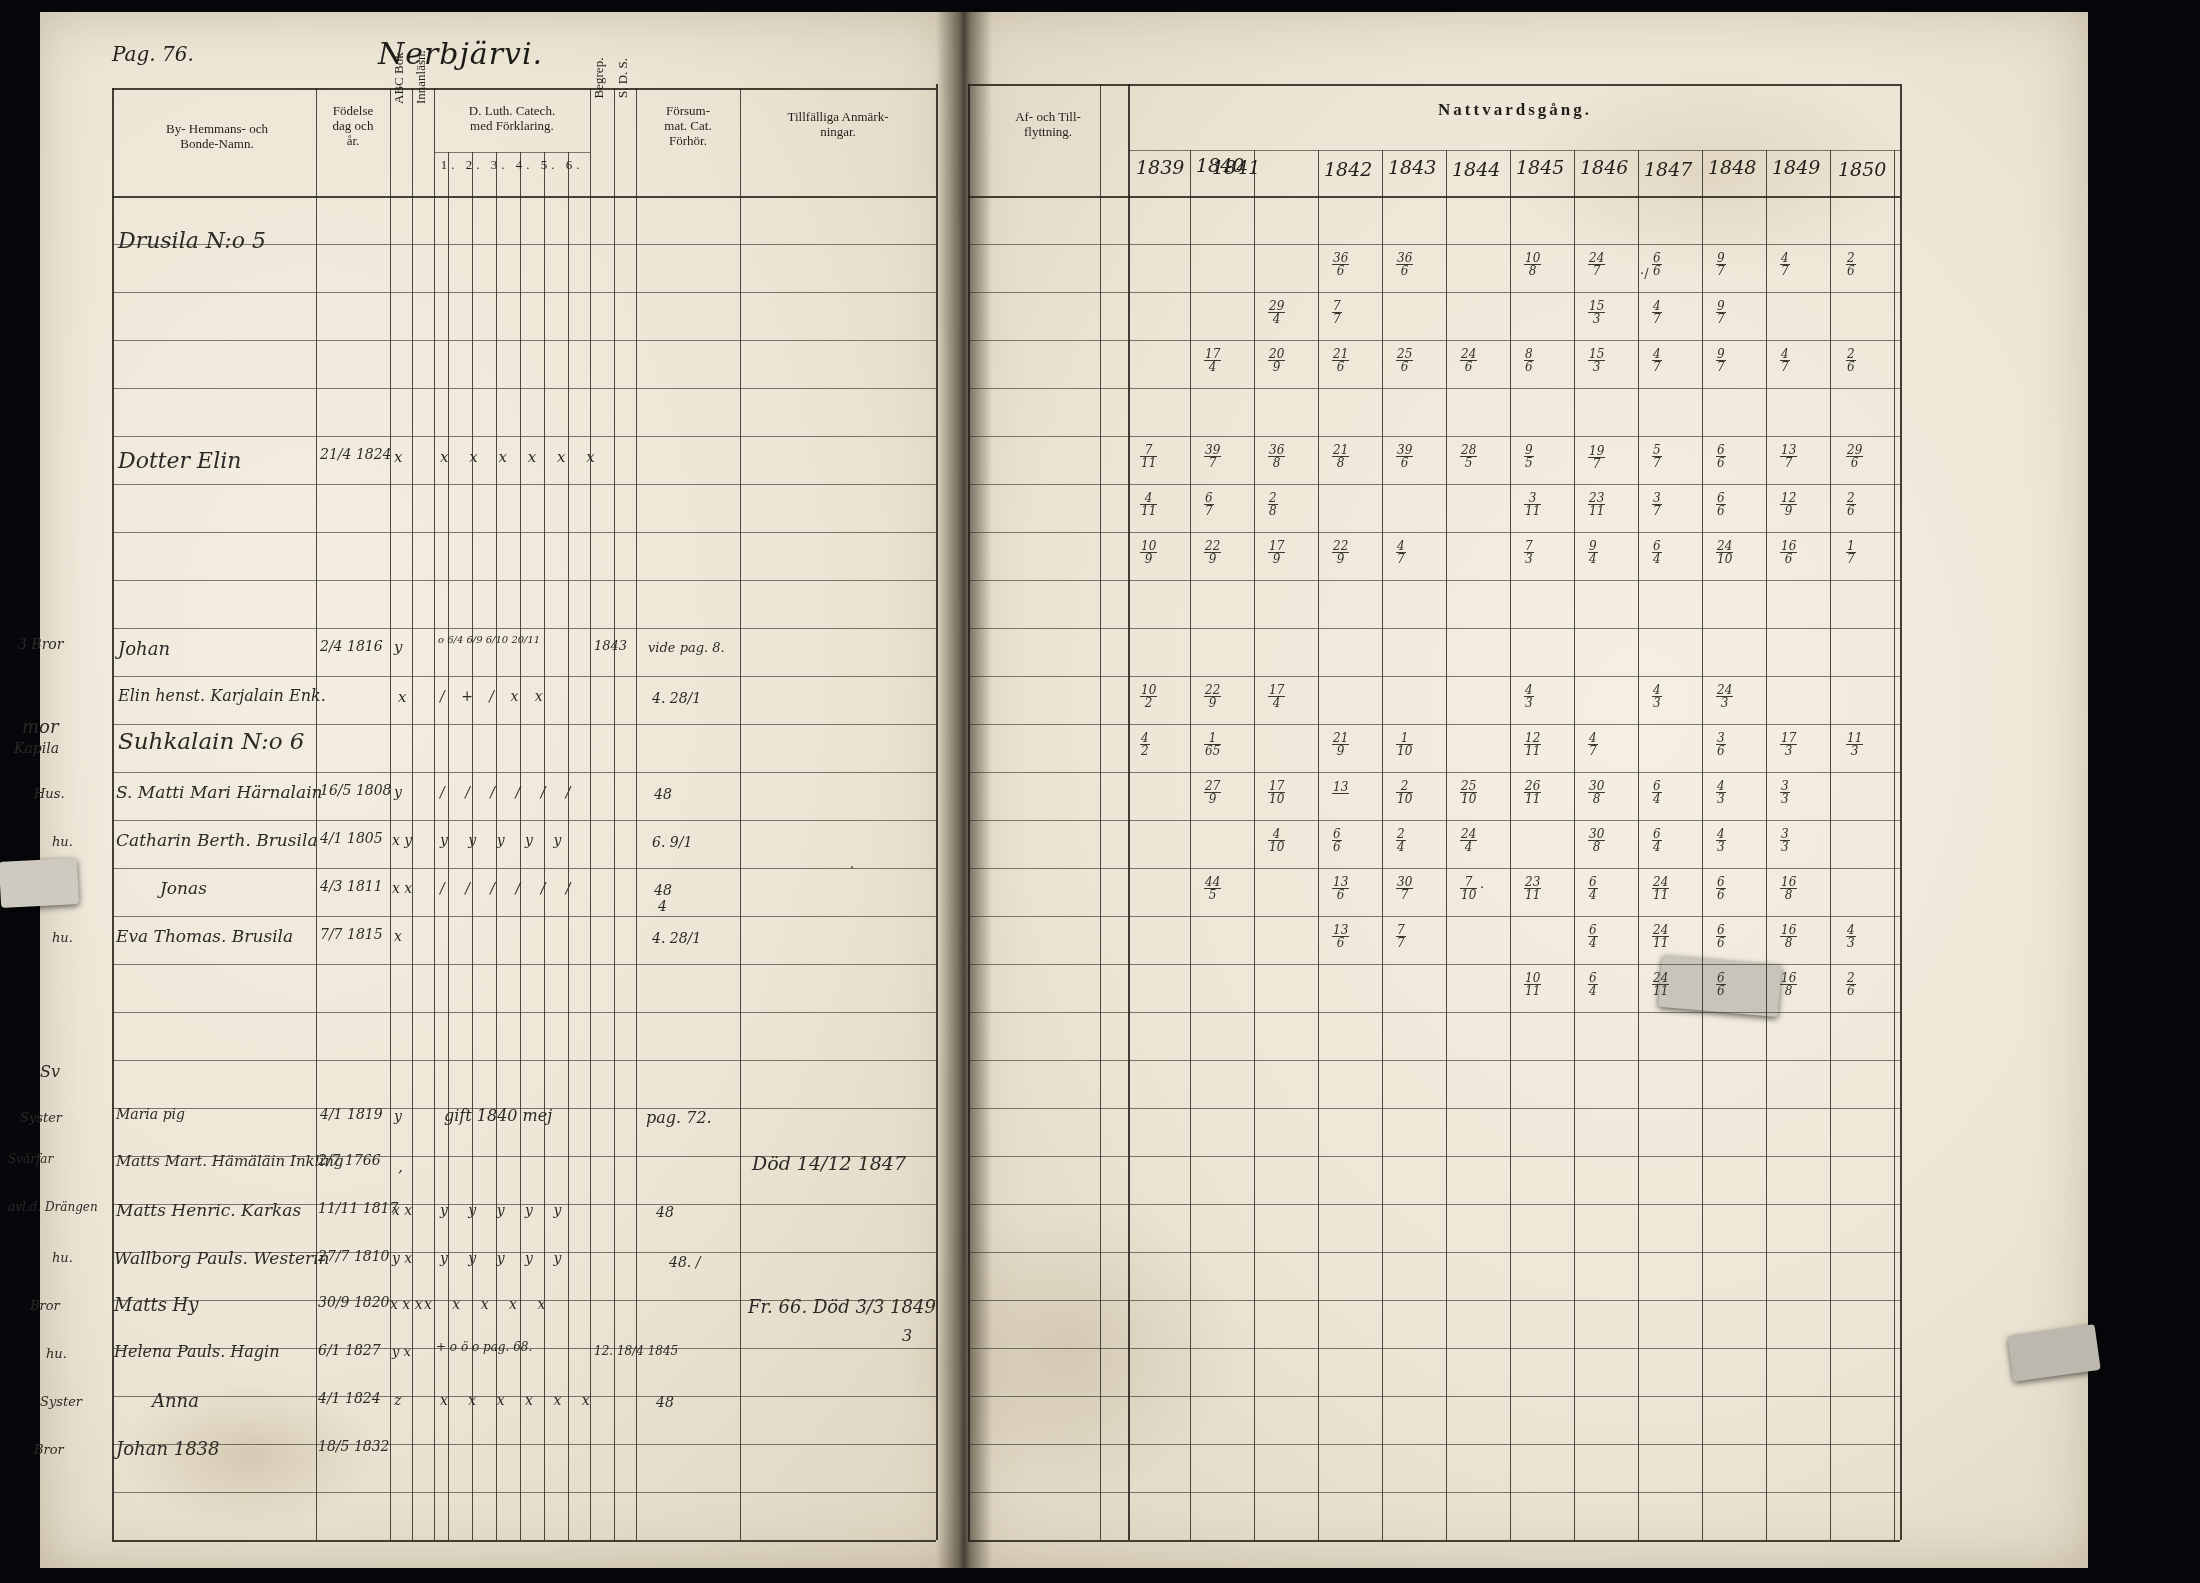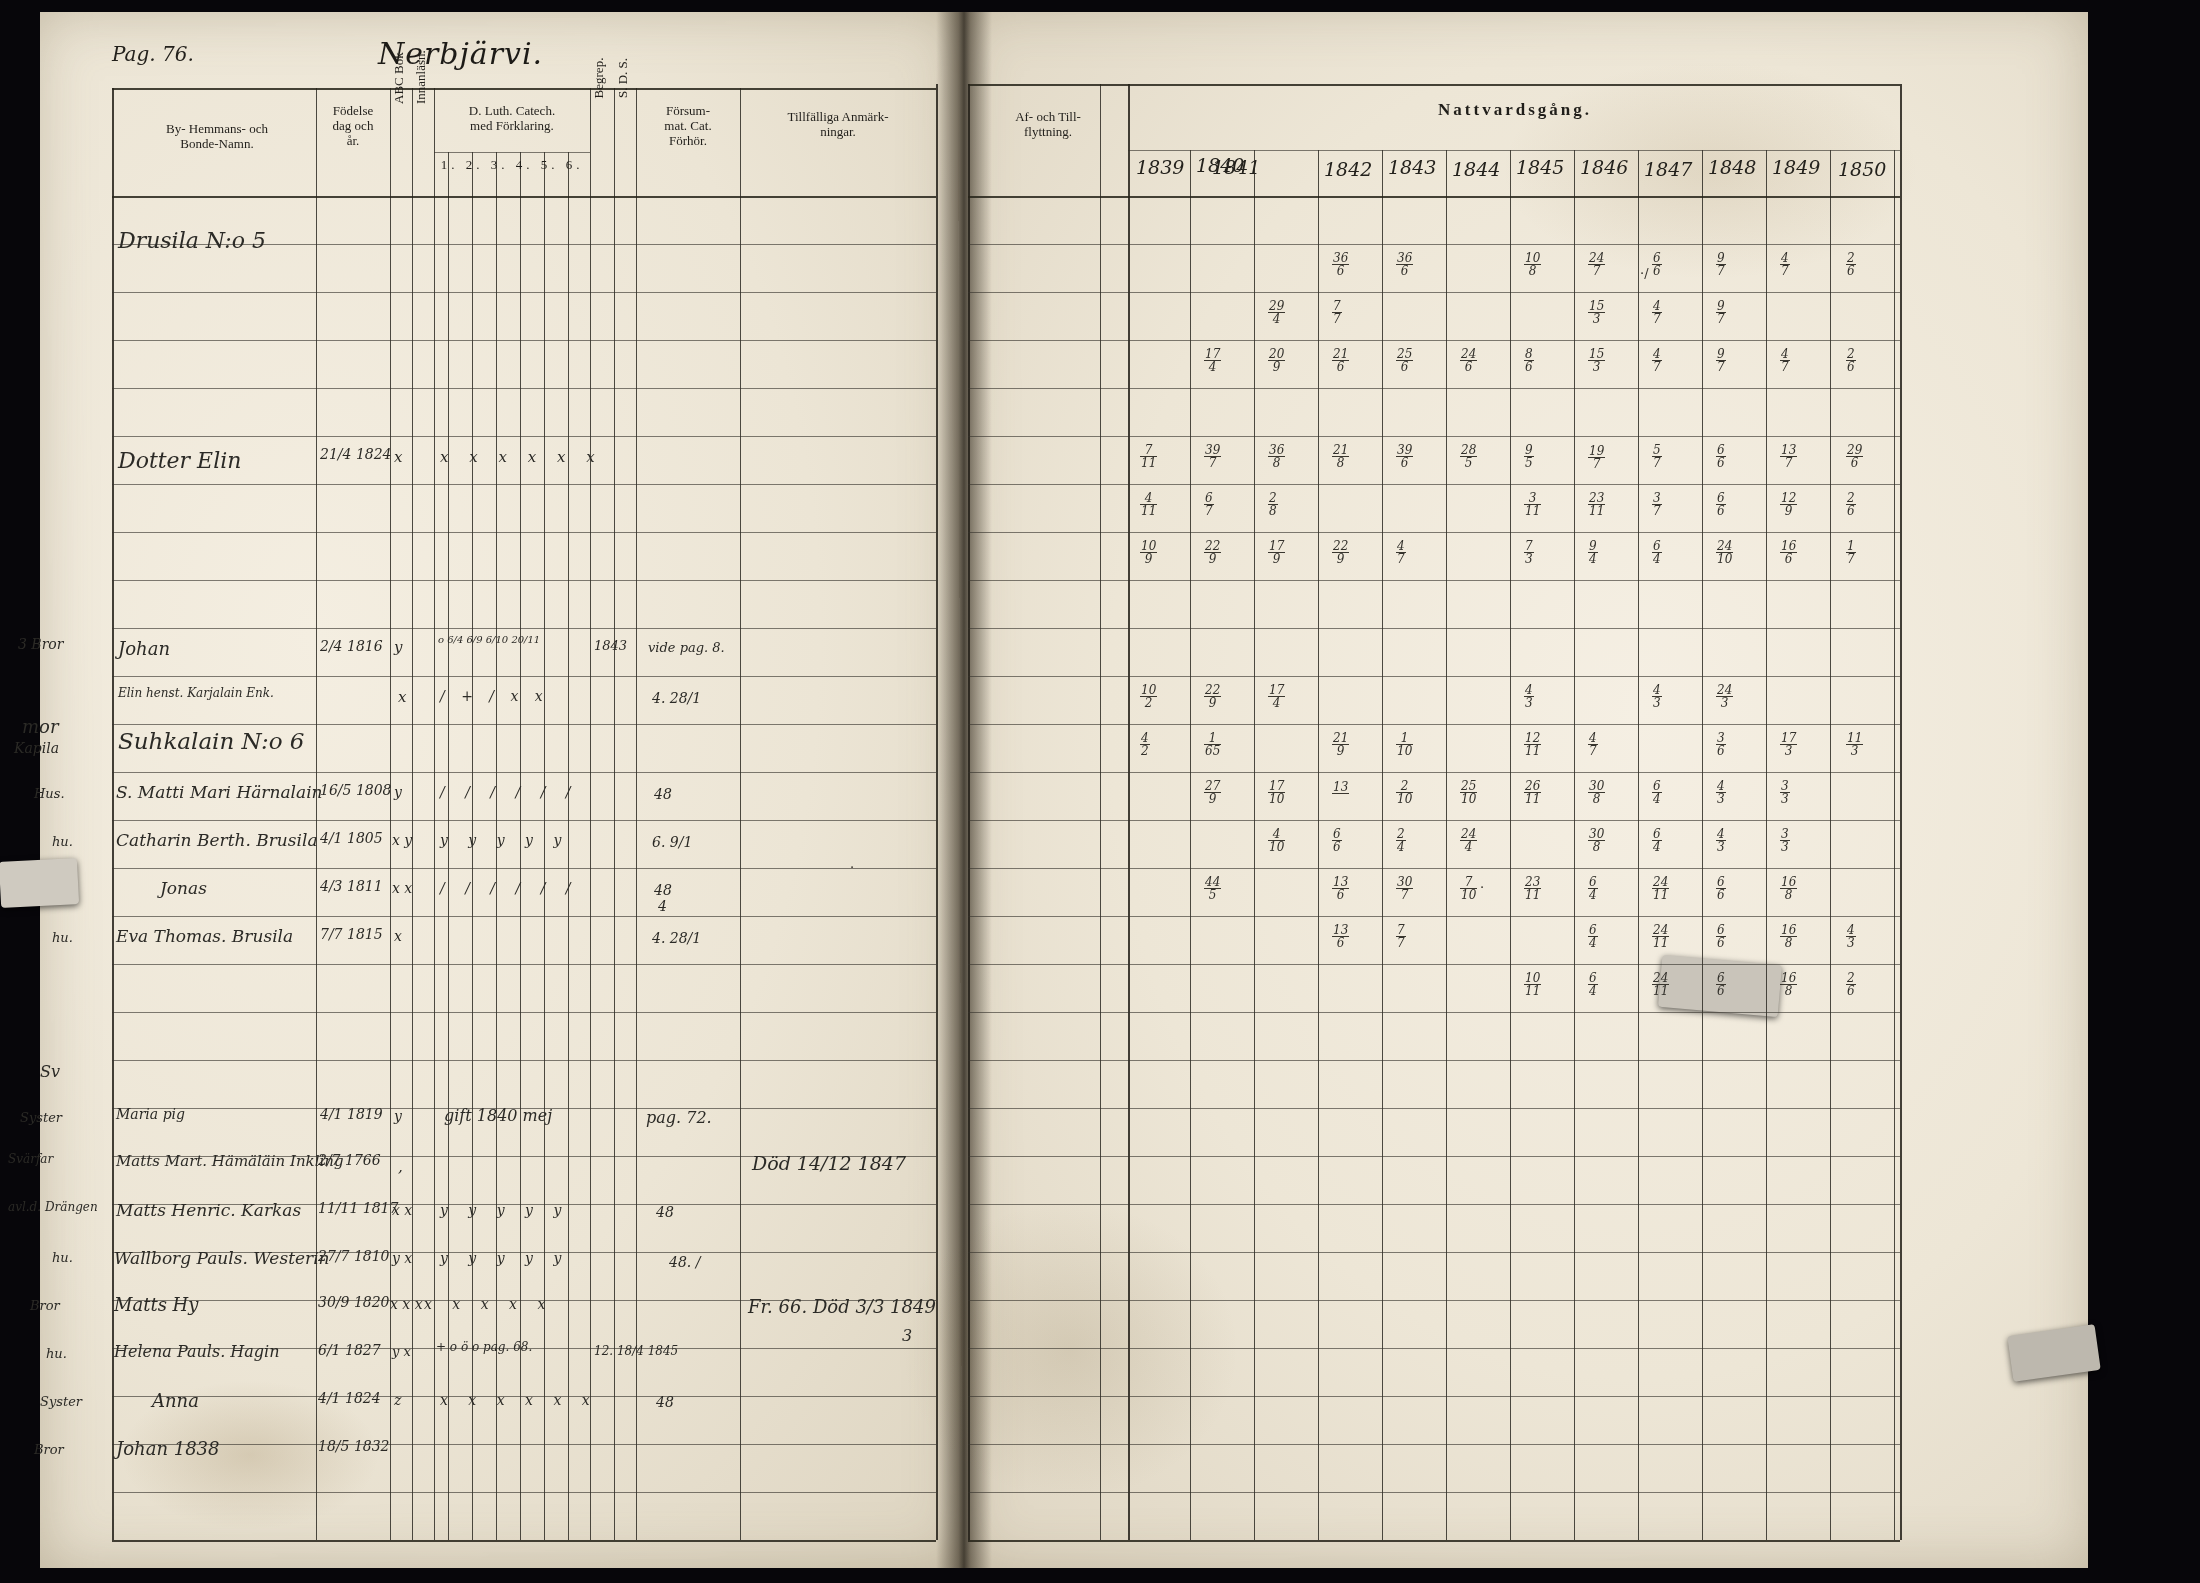--- a/index.html
+++ b/index.html
@@ -251,21 +251,21 @@
 
   <div class="hw" style="left:18px;top:636px;font-size:14px;">3 Bror</div>
   <div class="hw" style="left:118px;top:638px;font-size:18px;">Johan</div>
   <div class="hw" style="left:320px;top:638px;font-size:14px;">2/4 1816</div>
   <div class="hw" style="left:394px;top:638px;font-size:15px;">y</div>
   <div class="hw" style="left:438px;top:634px;font-size:10px;">o 6/4 6/9 6/10 20/11</div>
   <div class="hw" style="left:594px;top:638px;font-size:13px;">1843</div>
   <div class="hw" style="left:648px;top:640px;font-size:13px;">vide pag. 8.</div>
 
   <div class="hw" style="left:22px;top:716px;font-size:18px;">mor</div>
-  <div class="hw" style="left:118px;top:686px;font-size:12px;">Elin henst. Karjalain   Enk.</div>
+  <div class="hw" style="left:118px;top:686px;font-size:16px;">Elin henst. Karjalain   Enk.</div>
   <div class="hw" style="left:398px;top:688px;font-size:15px;">x</div>
   <div class="hw" style="left:440px;top:688px;font-size:14px;letter-spacing:6px;">/ + /    x x</div>
   <div class="hw" style="left:652px;top:690px;font-size:14px;">4. 28/1</div>
 
   <div class="hw" style="left:14px;top:740px;font-size:14px;">Kapila</div>
   <div class="hw" style="left:118px;top:728px;font-size:23px;">Suhkalain   N:o 6</div>
 
   <div class="hw" style="left:34px;top:786px;font-size:13px;">Hus.</div>
   <div class="hw" style="left:116px;top:782px;font-size:17px;">S. Matti Mari Härnalain</div>
   <div class="hw" style="left:320px;top:782px;font-size:14px;">16/5 1808</div>

